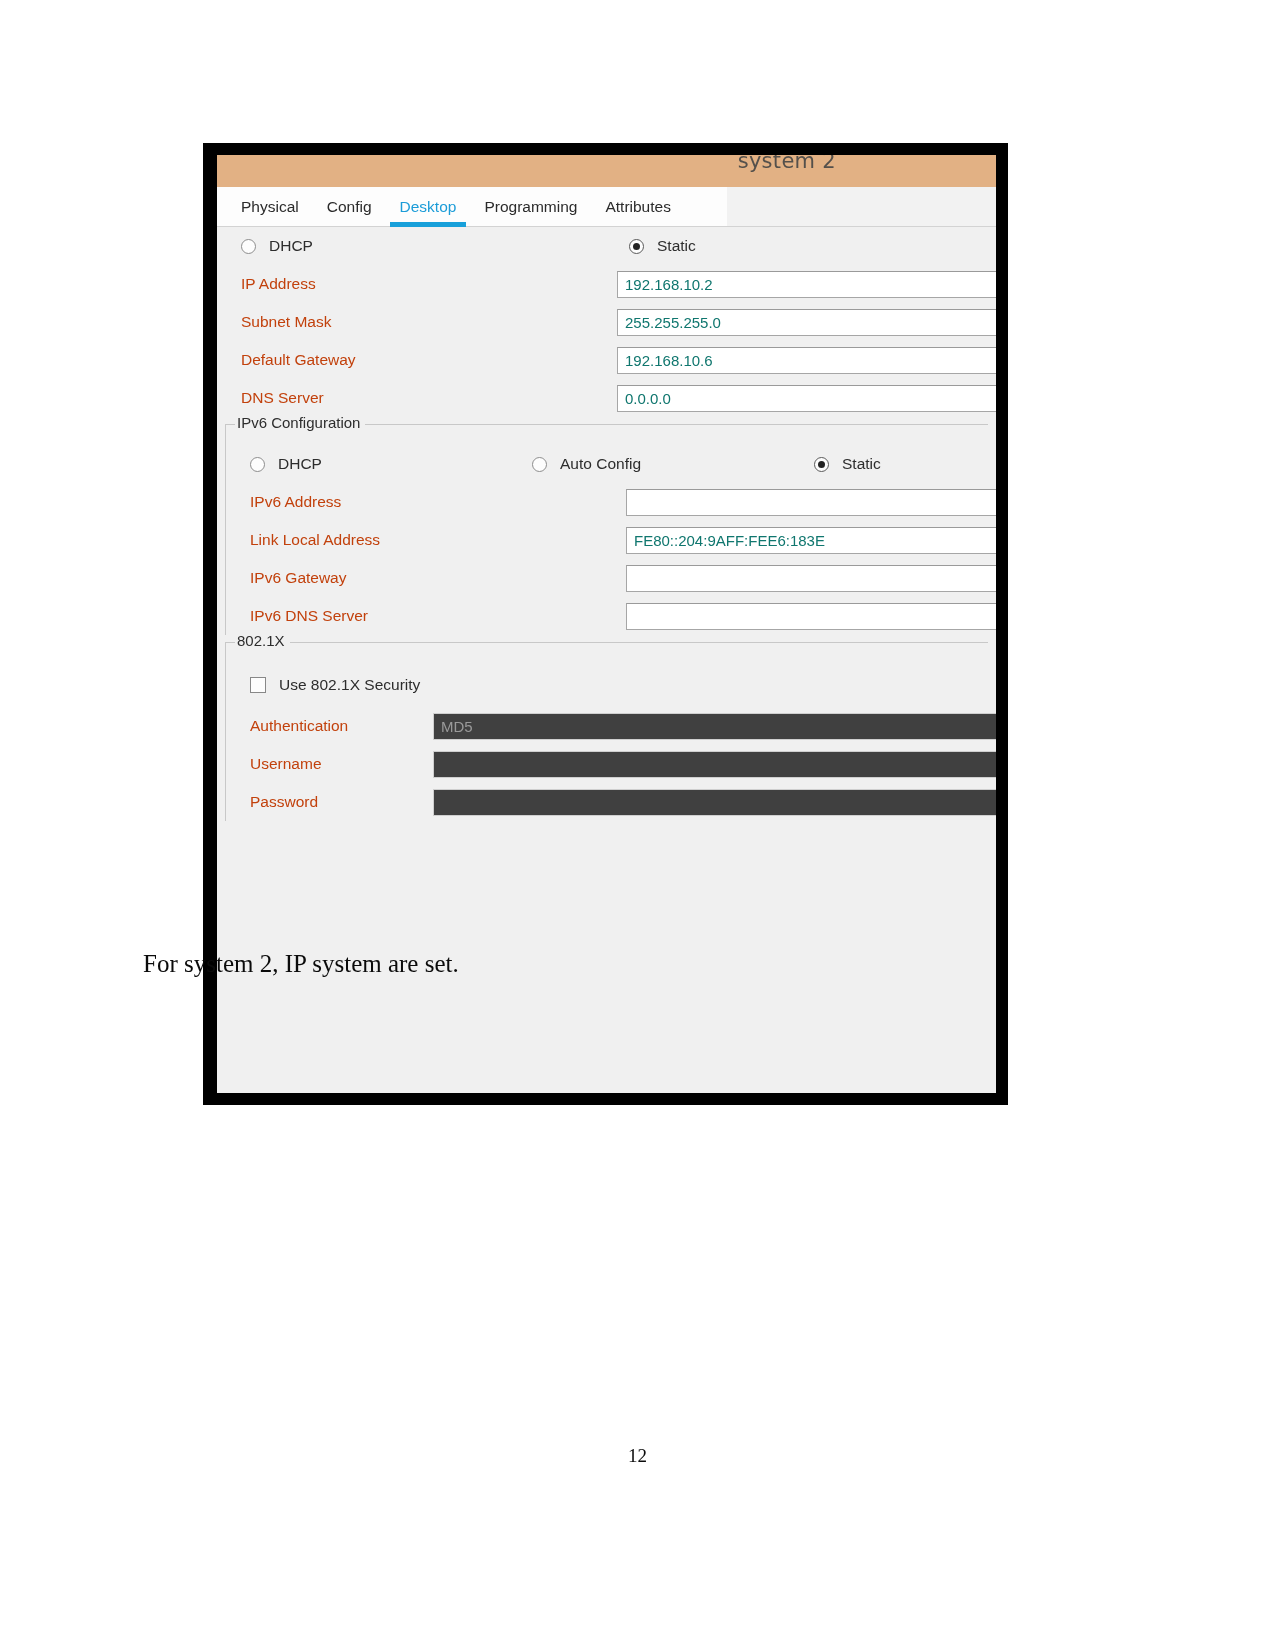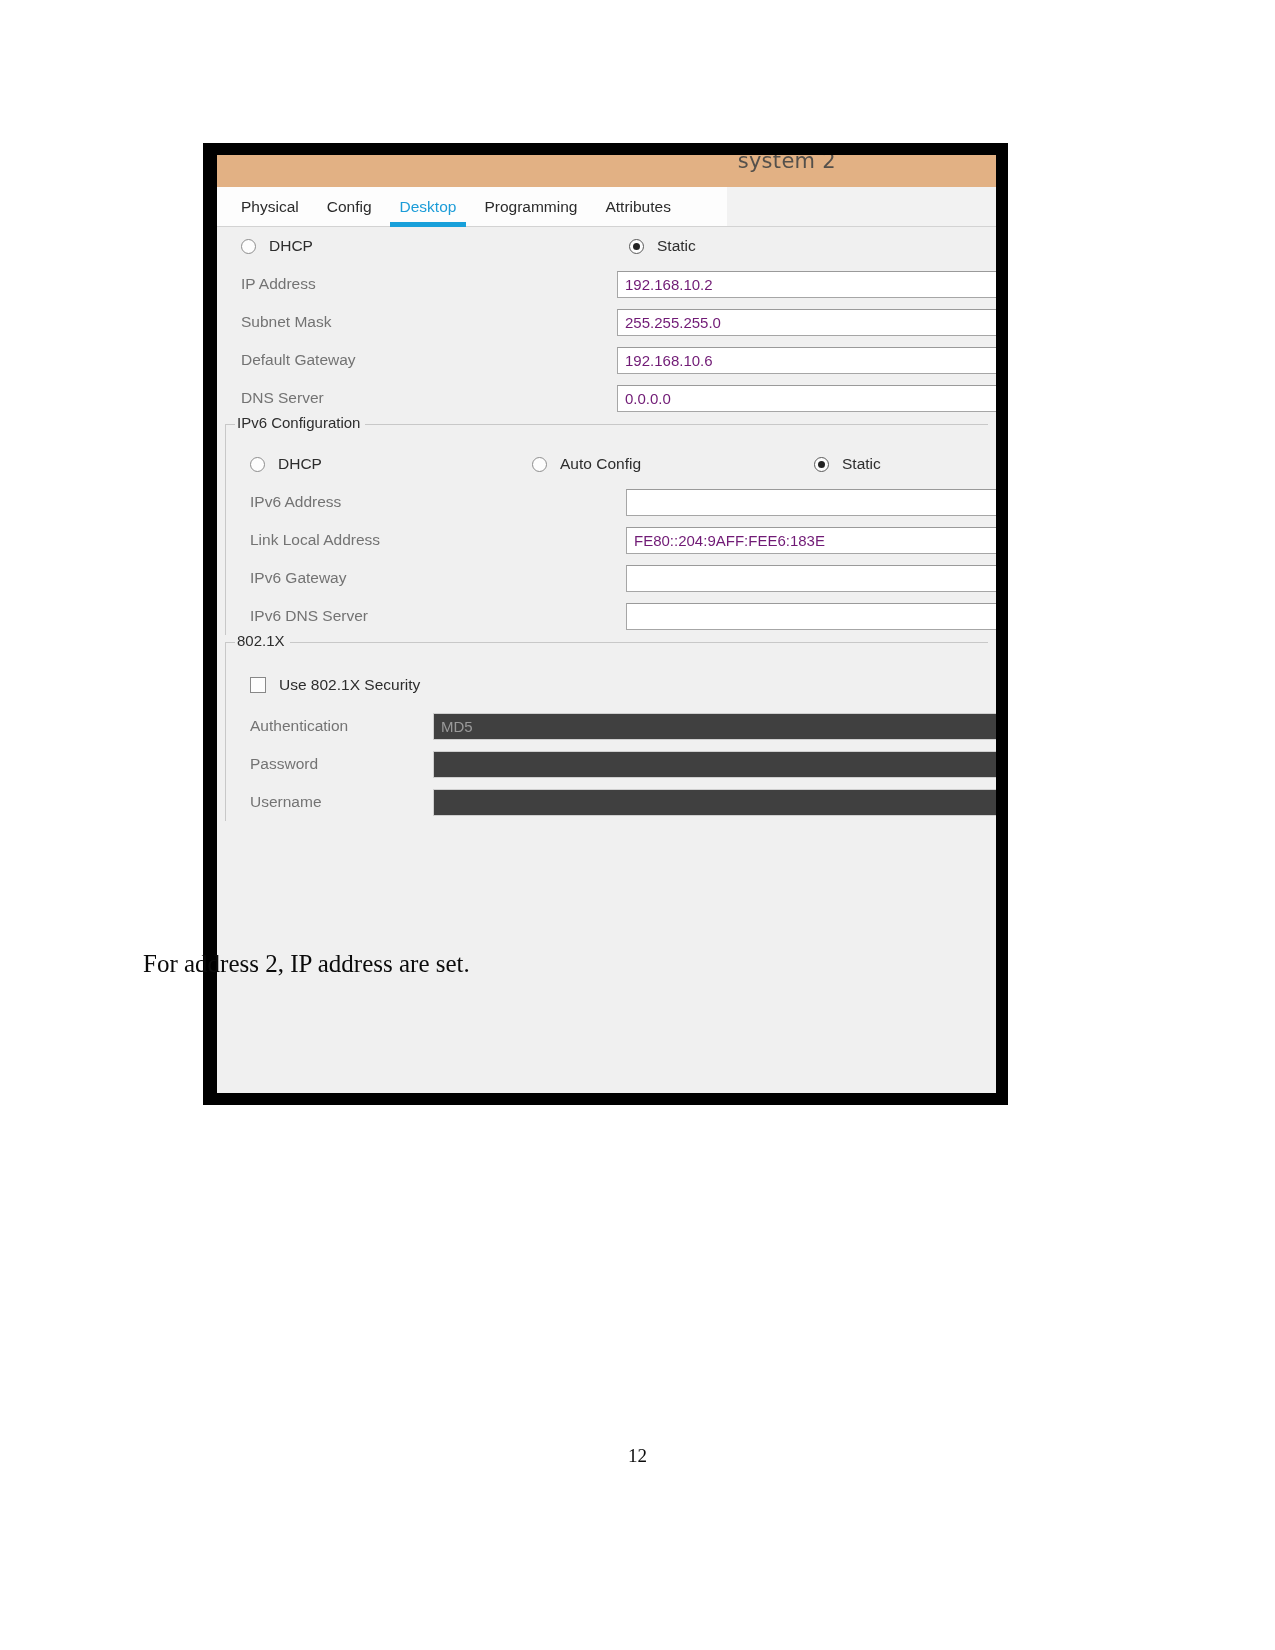--- a/index.html
+++ b/index.html
@@ -103,21 +103,21 @@
 
   .row {
     position: relative;
     display: flex;
     align-items: center;
     height: 38px;
     padding-left: 24px;
   }
   .row .label {
     font-size: 15.5px;
-    color: #737373;
+    color: #c2410c;
     white-space: nowrap;
     flex: none;
   }
   .lbl-w { width: 388px; }
 
   
   .radio-opt {
     display: flex;
     align-items: center;
     gap: 13px;
@@ -155,21 +155,21 @@
   .field {
     position: absolute;
     height: 27px;
     background: #ffffff;
     border: 1px solid #a6a6a6;
     border-top-color: #9a9a9a;
     display: flex;
     align-items: center;
     padding-left: 7px;
     font-size: 15px;
-    color: #701a75;
+    color: #0f766e;
     white-space: nowrap;
     overflow: hidden;
   }
   .field.v4 { left: 400px; width: 420px; }
   .field.v6 { left: 400px; width: 420px; }
   .field.disabled {
     background: #404040;
     border-color: #cfcfcf;
     color: #9a9a9a;
   }
@@ -305,29 +305,29 @@
               <span class="checkbox"></span>
               <span class="rl">Use 802.1X Security</span>
             </div>
           </div>
 
           <div class="row">
             <div class="label" style="width:195px">Authentication</div>
             <div class="field dot disabled">MD5</div>
           </div>
           <div class="row">
+            <div class="label" style="width:195px">Username</div>
+            <div class="field dot disabled"></div>
+          </div>
+          <div class="row">
             <div class="label" style="width:195px">Password</div>
-            <div class="field dot disabled"></div>
-          </div>
-          <div class="row">
-            <div class="label" style="width:195px">Username</div>
             <div class="field dot disabled"></div>
           </div>
         </div>
 
       </div>
     </div>
   </div>
 
-  <div class="caption">For address 2, IP address are set.</div>
+  <div class="caption">For system 2, IP system are set.</div>
   <div class="pageno">12</div>
 
 </div>
 
 </body></html>

